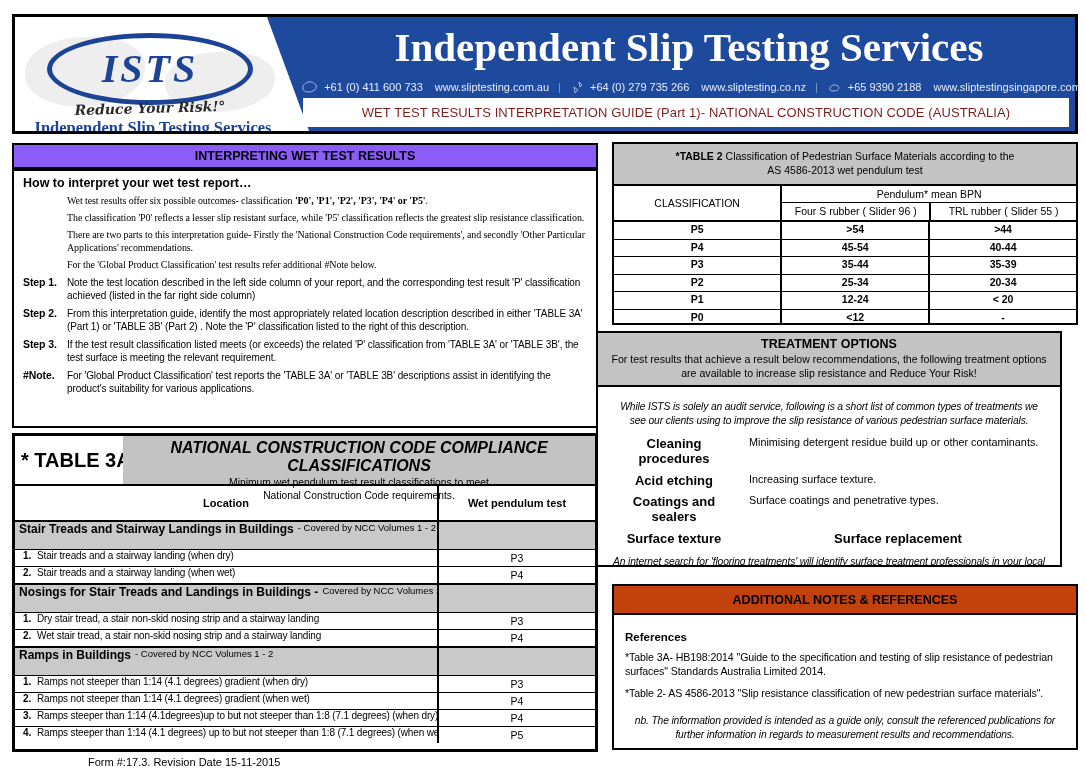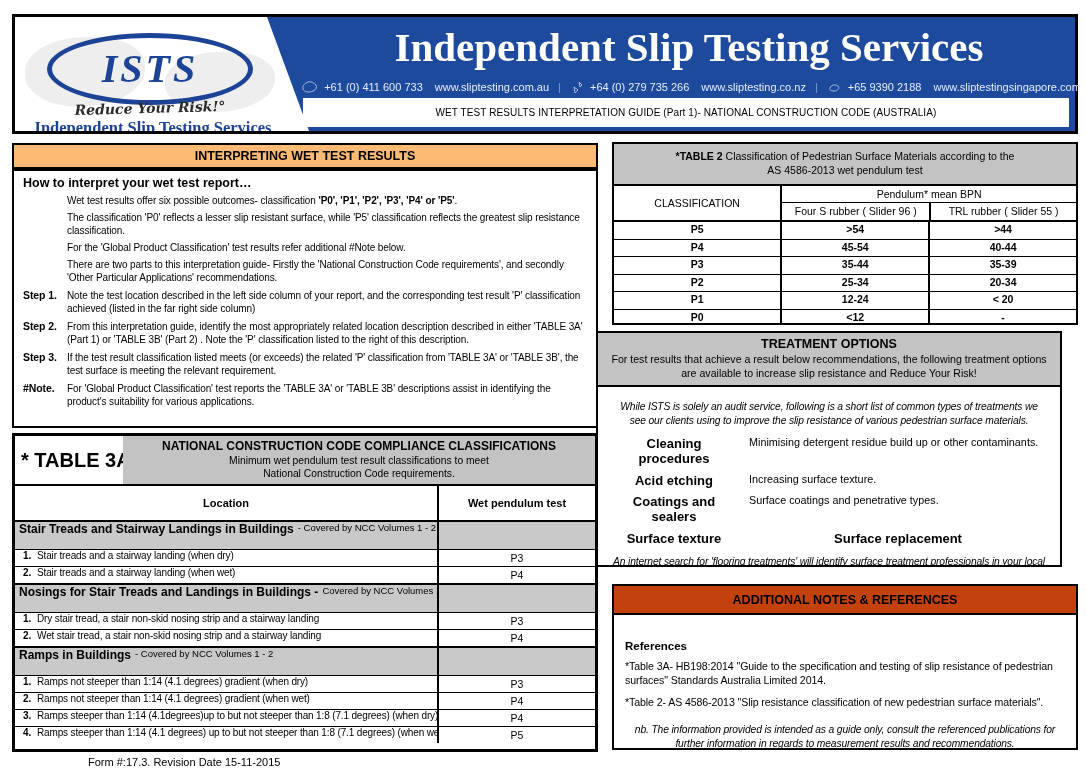--- a/index.html
+++ b/index.html
@@ -26,43 +26,43 @@
         text-align:center;white-space:nowrap;line-height:52px;}
   .contact-row{position:absolute;left:300px;right:8px;top:61px;height:18px;z-index:1;
         display:flex;align-items:center;justify-content:center;gap:9px;
         font-size:11px;color:#e6edfb;white-space:nowrap;}
   .contact{display:flex;align-items:center;gap:6px;}
   .contact .site{margin-left:6px;}
   .sep{color:#7e99d4;}
   .map-icon{flex:0 0 auto;}
   .subtitle-strip{position:absolute;left:288px;right:6px;bottom:4px;height:29px;background:#fff;z-index:1;
         display:flex;align-items:center;justify-content:center;}
-  .subtitle-strip span{font-size:10px;color:#000000;letter-spacing:0.1px;}
+  .subtitle-strip span{font-size:13px;color:#7f1d1d;letter-spacing:0.1px;}
 
   
   .box{position:absolute;border:3px solid #000;background:#fff;box-sizing:border-box;overflow:hidden;}
-  .graybar{background:#fdba74;}
+  .graybar{background:#8b5cf6;}
 
   
   .interp-title{left:12px;top:143px;width:586px;height:26px;border-width:2px;
         display:flex;align-items:center;justify-content:center;
         font-weight:bold;font-size:12.5px;}
   .interp-body{left:12px;top:169px;width:586px;height:259px;border-width:2.5px;padding:5px 9px;}
   .interp-heading{font-weight:bold;font-size:12.5px;margin:0 0 2px 0;}
-  .interp-body p{margin:4px 0 0 44px;font-size:10px;line-height:1.3;letter-spacing:-0.1px;}
+  .interp-body p{margin:4px 0 0 44px;font-size:10px;line-height:1.3;letter-spacing:-0.1px;font-family:Liberation Serif, serif;}
   .steps{margin-top:5px;}
   .step{display:grid;grid-template-columns:44px 1fr;margin-top:5px;font-size:10px;line-height:1.3;letter-spacing:-0.1px;}
   .step b{font-size:10.5px;}
 
   .t3a{left:12px;top:433px;width:586px;height:319px;}
   .t3a-hdr{display:flex;height:48px;border-bottom:2px solid #000;}
   .t3a-label{width:102px;background:#fff;display:flex;align-items:center;padding-left:6px;
         font-weight:bold;font-size:20px;white-space:nowrap;}
   .t3a-titles{flex:1;background:#c3c3c3;text-align:center;padding-top:3px;}
-  .t3a-title{font-weight:bold;font-size:12px;}
+  .t3a-title{font-weight:bold;font-size:16px;font-style:italic;}
   .t3a-sub{font-size:10.3px;margin-top:2px;}
   .t3a-colhead{display:flex;height:34px;}
   .t3a-colhead .loc{flex:1;display:flex;align-items:center;justify-content:center;font-weight:bold;font-size:11px;}
   .t3a-colhead .res{width:158px;border-left:2px solid #000;display:flex;align-items:center;justify-content:center;
         font-weight:bold;font-size:11px;box-sizing:border-box;}
   .t3a-row{display:flex;box-sizing:border-box;}
   .t3a-row .loc{flex:1;display:flex;align-items:flex-start;overflow:hidden;}
   .t3a-row .res{width:158px;border-left:2px solid #000;display:flex;align-items:center;justify-content:center;
         font-size:10.5px;box-sizing:border-box;}
   .t3a-row.sec{height:29px;background:#c9c9c9;border-top:2.5px solid #000;}
@@ -103,21 +103,21 @@
   .ital{font-style:italic;font-size:10.3px;text-align:center;line-height:1.32;letter-spacing:-0.15px;margin:0;}
   .treat-body .intro{margin-top:7px;}
   .dl{margin-top:9px;display:grid;grid-template-columns:126px 1fr;row-gap:6.5px;column-gap:12px;}
   .dl .term{font-weight:bold;font-size:13px;text-align:center;}
   .dl .desc{font-size:10.8px;}
   .treat-body .outro{margin-top:9px;}
 
   .notes{left:612px;top:584px;width:466px;height:166px;border-width:2.5px;}
   .notes-hdr{height:27px;background:#c2410c;border-bottom:2.5px solid #000;
         display:flex;align-items:center;justify-content:center;font-weight:bold;font-size:12.5px;}
-  .notes-body{padding:17px 11px;}
+  .notes-body{padding:8px 11px;}
   .refs-heading{font-weight:bold;font-size:11.5px;margin-top:8px;}
   .ref{font-size:10.6px;line-height:1.3;margin:8px 0 0 0;letter-spacing:-0.1px;}
   .nb{margin-top:14px;}
 </style>
 </head>
 <body>
 
 <div class="page">
 
   <div class="hdr">
@@ -164,22 +164,22 @@
 
     </div>
   </div>
 
   <div class="box graybar interp-title">INTERPRETING WET TEST RESULTS</div>
 
   <div class="box interp-body">
     <div class="interp-heading">How to interpret your wet test report…</div>
     <p><span>Wet test results offer six possible outcomes- classification  </span><b>'P0', 'P1', 'P2', 'P3', 'P4' or 'P5'</b><span>.</span></p>
     <p>The classification 'P0' reflects a lesser slip resistant surface, while 'P5' classification reflects the greatest slip resistance classification.</p>
+    <p>There are two parts to this interpretation guide- Firstly the 'National Construction Code requirements', and secondly 'Other Particular Applications' recommendations.</p>
     <p>For the 'Global Product Classification' test results refer additional #Note below.</p>
-    <p>There are two parts to this interpretation guide- Firstly the 'National Construction Code requirements', and secondly 'Other Particular Applications' recommendations.</p>
     <div class="steps">
       <div class="step">
           <b>Step 1.</b>
           <span>Note the test location described in the left side column of your report, and the corresponding test result 'P' classification achieved (listed in the far right side column)</span>
         </div>
       <div class="step">
           <b>Step 2.</b>
           <span>From this interpretation guide, identify the most appropriately related location description described in either 'TABLE 3A' (Part 1) or 'TABLE 3B' (Part 2) . Note the 'P' classification listed to the right of this description.</span>
         </div>
       <div class="step">

